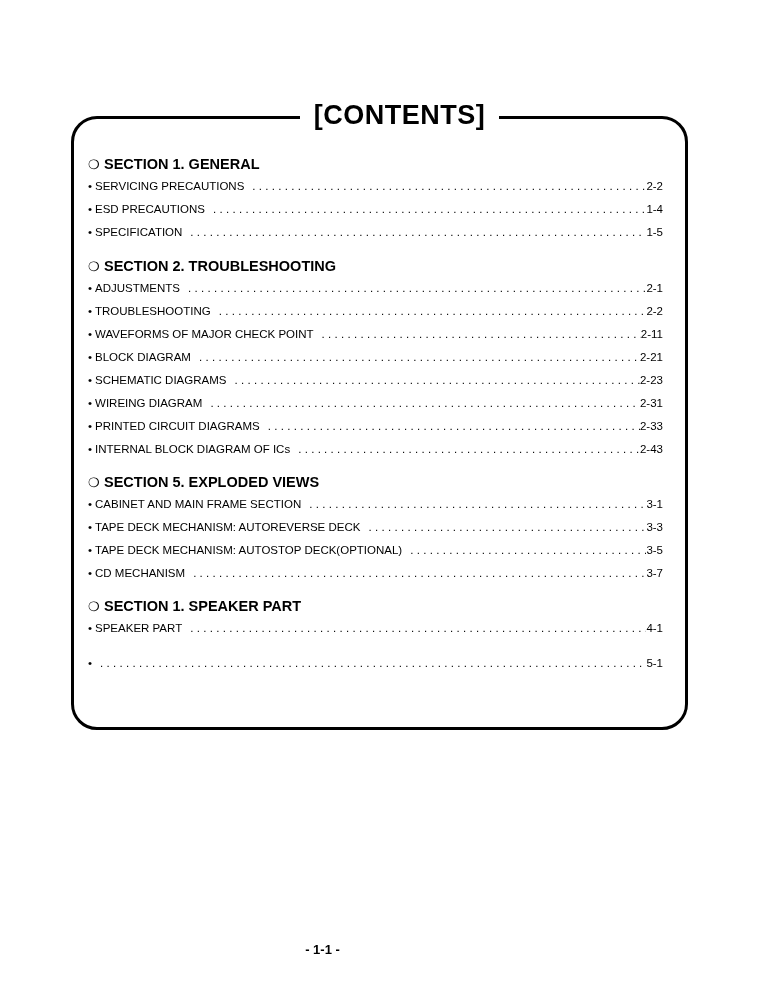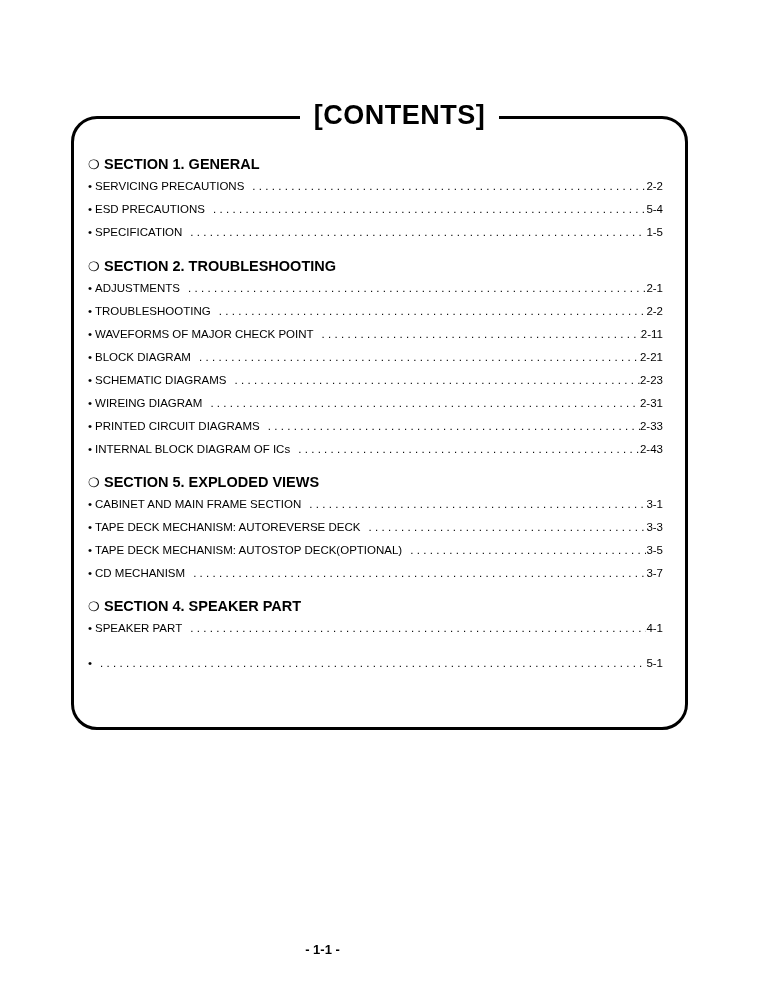--- a/index.html
+++ b/index.html
@@ -34,21 +34,21 @@
       <div class="item">
         <span>•</span>
         <span class="label">SERVICING PRECAUTIONS</span>
         <span class="dots">........................................................................................................................</span>
         <span class="page">2-2</span>
       </div>
       <div class="item">
         <span>•</span>
         <span class="label">ESD PRECAUTIONS</span>
         <span class="dots">........................................................................................................................</span>
-        <span class="page">5-4</span>
+        <span class="page">1-4</span>
       </div>
       <div class="item">
         <span>•</span>
         <span class="label">SPECIFICATION</span>
         <span class="dots">........................................................................................................................</span>
         <span class="page">1-5</span>
       </div>
     </div>
     <div class="section" style="top: 255px;">
       <div class="sec-head"><span class="ring">❍</span><span>SECTION 2. TROUBLESHOOTING</span></div>
@@ -122,21 +122,21 @@
         <span class="page">3-5</span>
       </div>
       <div class="item">
         <span>•</span>
         <span class="label">CD MECHANISM</span>
         <span class="dots">........................................................................................................................</span>
         <span class="page">3-7</span>
       </div>
     </div>
     <div class="section" style="top: 595px;">
-      <div class="sec-head"><span class="ring">❍</span><span>SECTION 4. SPEAKER PART</span></div>
+      <div class="sec-head"><span class="ring">❍</span><span>SECTION 1. SPEAKER PART</span></div>
       <div class="item">
         <span>•</span>
         <span class="label">SPEAKER PART</span>
         <span class="dots">........................................................................................................................</span>
         <span class="page">4-1</span>
       </div>
     </div>
     <div class="section" style="top: 652px;">
       <div class="item">
         <span>•</span>

